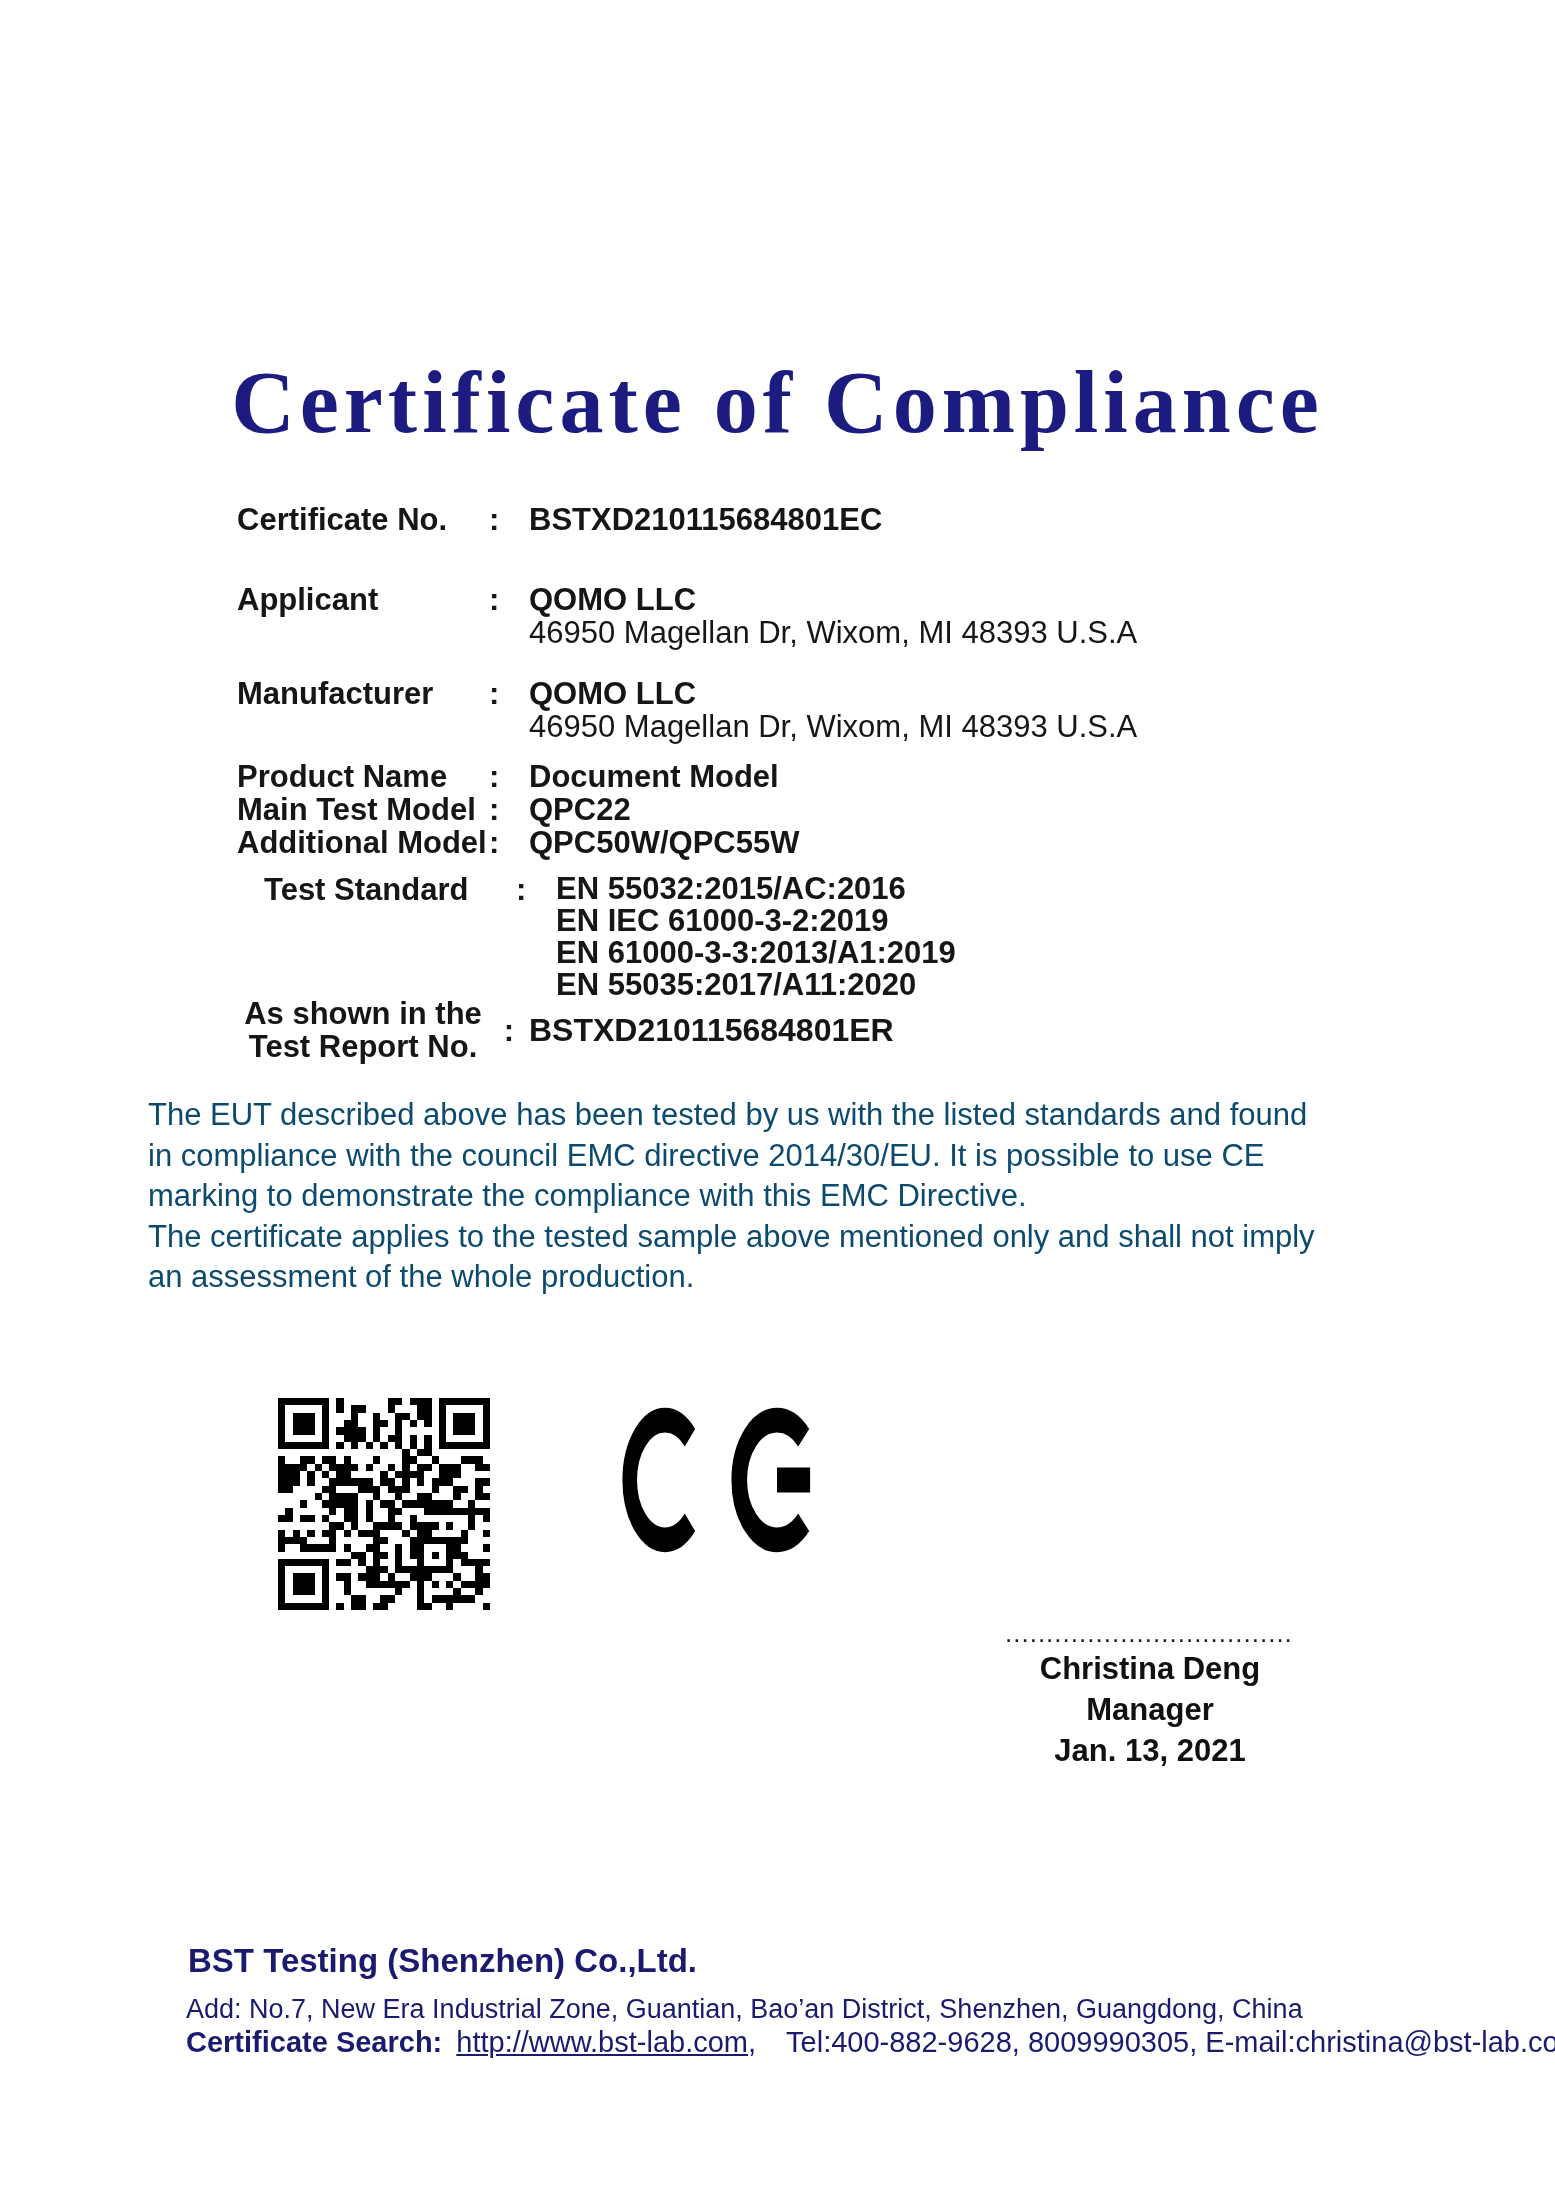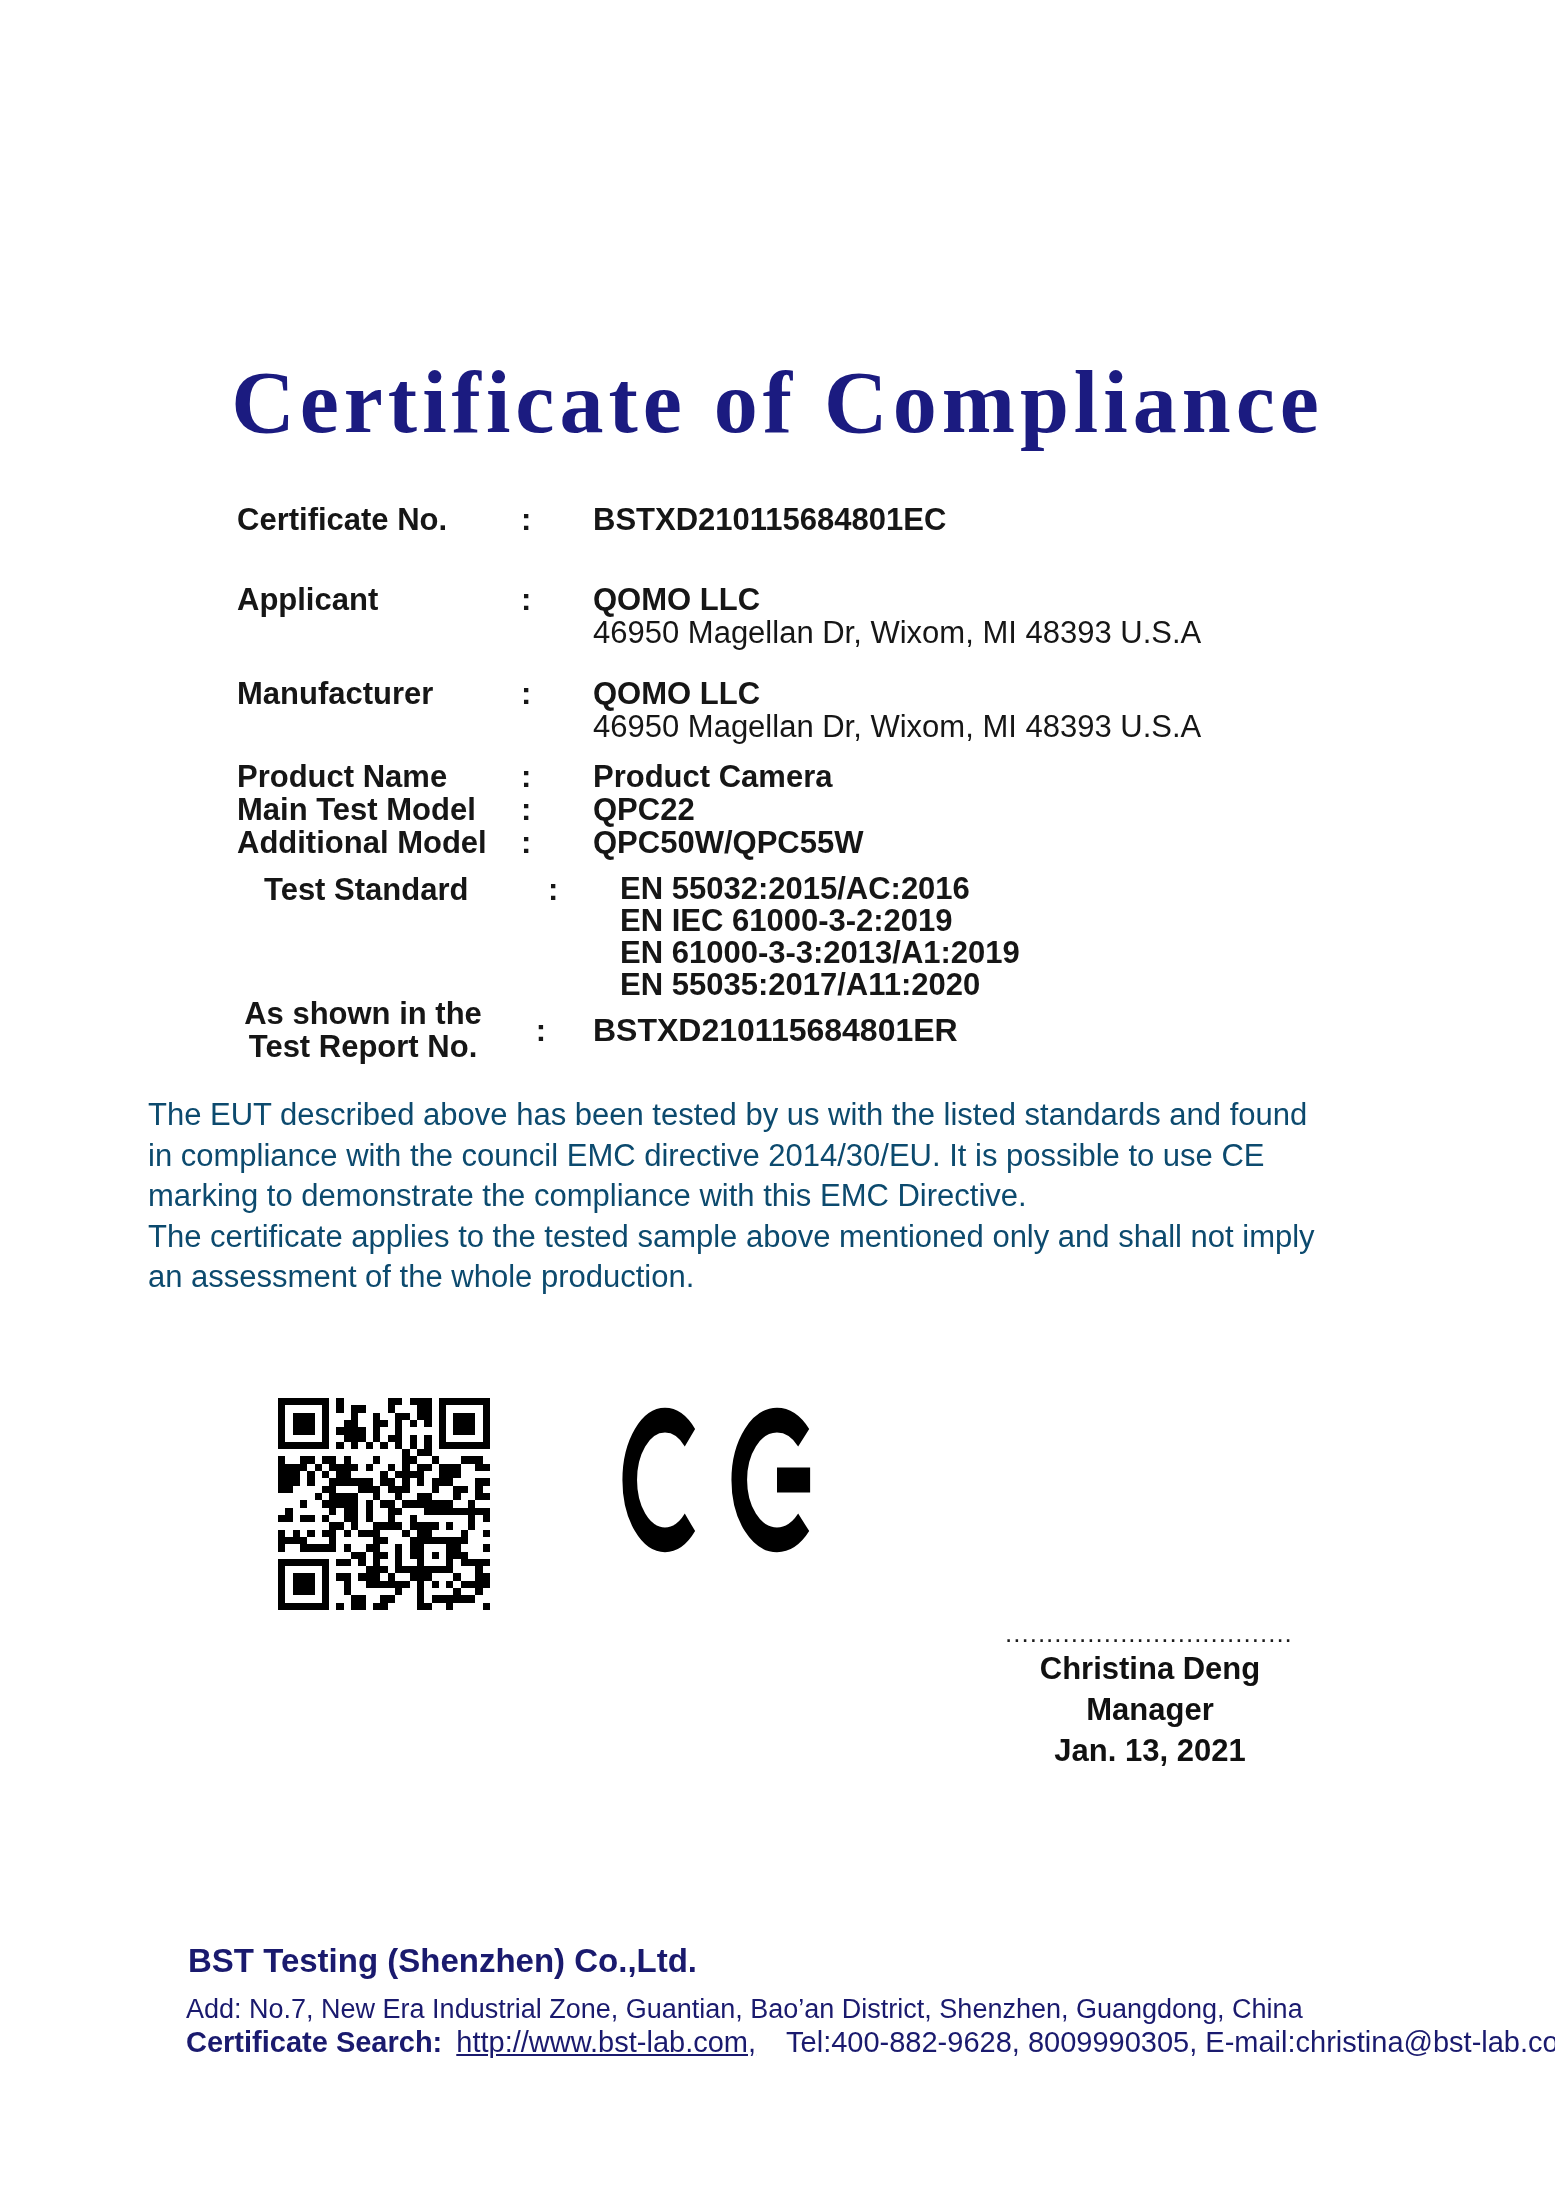--- a/index.html
+++ b/index.html
@@ -17,21 +17,21 @@
     font-family:"Liberation Serif",serif;
     font-weight:bold;
     font-size:88px;
     letter-spacing:5px;
     color:#1b1b80;
     white-space:nowrap;
   }
   .info-row{
     position:absolute;left:237px;width:1180px;
     display:flex;
-    font-size:31px;line-height:33px;gap:32px;
+    font-size:31px;line-height:33px;
   }
   .lbl{width:252px;font-weight:bold;flex:none;}
   .lbl.two-line{line-height:33px;}
   .colon{width:40px;font-weight:bold;flex:none;}
   .val{font-weight:bold;white-space:nowrap;}
   .sub{font-weight:normal;white-space:nowrap;}
   .std-line{font-weight:bold;line-height:32px;white-space:nowrap;}
   .row-report{align-items:stretch;text-align:center;}
   .row-report .colon,.row-report .val{align-self:center;}
   .statement{
@@ -105,21 +105,21 @@
     <div class="colon">:</div>
     <div>
       <div class="val">QOMO LLC</div>
       <div class="sub">46950 Magellan Dr, Wixom, MI 48393 U.S.A</div>
     </div>
   </div>
 
   <div class="info-row" style="top:760px;">
     <div class="lbl">Product Name</div>
     <div class="colon">:</div>
-    <div class="val">Product Camera</div>
+    <div class="val">Document Model</div>
   </div>
 
   <div class="info-row" style="top:793px;">
     <div class="lbl">Main Test Model</div>
     <div class="colon">:</div>
     <div class="val">QPC22</div>
   </div>
 
   <div class="info-row" style="top:826px;">
     <div class="lbl">Additional Model</div>

